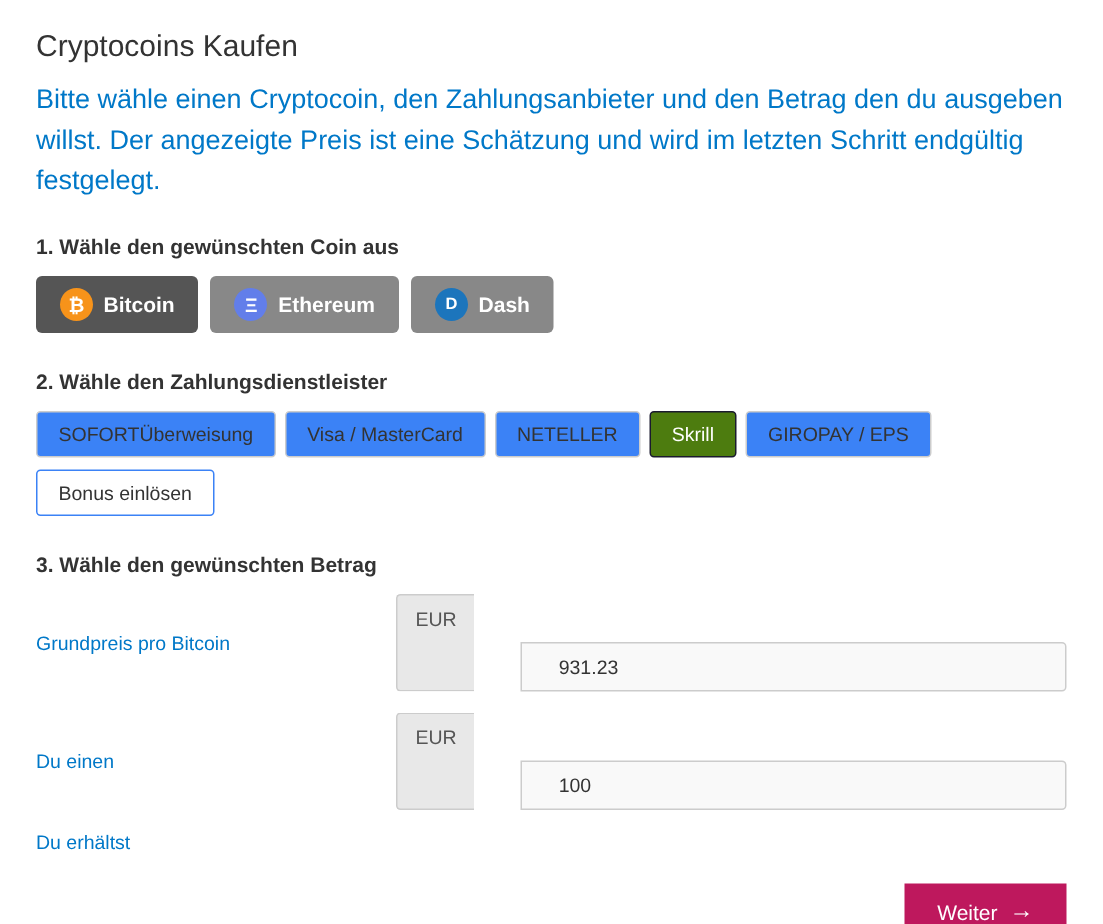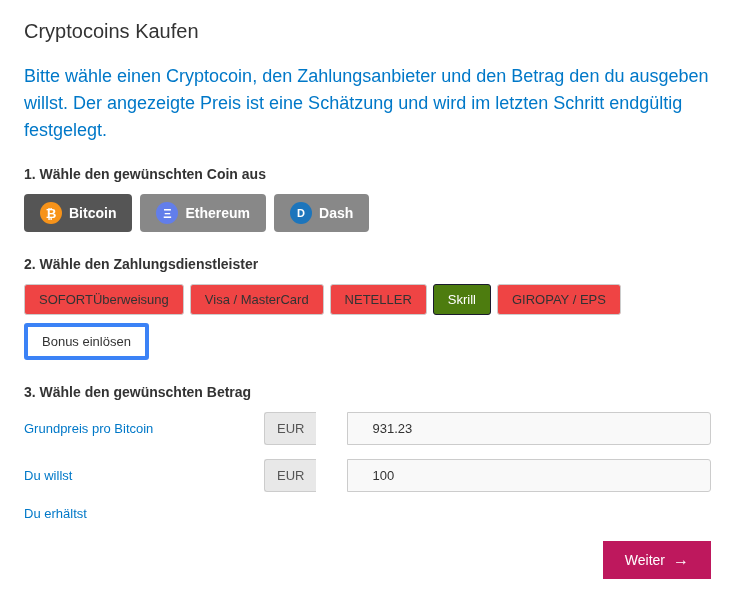--- a/index.html
+++ b/index.html
@@ -10,21 +10,21 @@
       color: #333;
       padding: 20px 24px;
       width: 735px;
       min-height: 616px;
     }
 
     h1 {
       font-size: 20px;
       font-weight: normal;
       color: #333;
-      margin-bottom: 20px;
+      margin-bottom: 10px;
     }
 
     .intro-text {
       font-size: 18px;
       color: #0078c8;
       line-height: 1.5;
       margin-bottom: 22px;
     }
 
     .section-title {
@@ -96,36 +96,36 @@
     .payment-buttons {
       display: flex;
       flex-wrap: wrap;
       gap: 6px;
       margin-bottom: 8px;
     }
 
     .payment-btn {
       padding: 7px 14px;
       border: 1px solid #ccc;
-      background: #ef4444;
+      background: #3b82f6;
       border-radius: 3px;
       cursor: pointer;
       font-size: 13px;
       color: #333;
     }
 
     .payment-btn.active {
       background: #4d7c0f;
       color: #fff;
       border-color: #1a1a2e;
     }
 
     .bonus-btn {
       padding: 7px 14px;
-      border: 4px solid #3b82f6;
+      border: 1px solid #3b82f6;
       background: #fff;
       border-radius: 3px;
       cursor: pointer;
       font-size: 13px;
       color: #333;
     }
 
     
     .amount-section {
       margin-bottom: 20px;
@@ -164,20 +164,21 @@
 
     .amount-input {
       flex: 1;
       border: 1px solid #ccc;
       border-radius: 0 3px 3px 0;
       padding: 8px 24px;
       font-size: 13px;
       background: #f9f9f9;
       color: #333;
       outline: none;
+      margin-top: 32px;
     }
 
     
     .footer-row {
       display: flex;
       justify-content: flex-end;
       margin-top: 10px;
     }
 
     .next-btn {
@@ -244,21 +245,21 @@
 
   <div class="amount-row">
     <span class="amount-label">Grundpreis pro Bitcoin</span>
     <div class="amount-input-group">
       <span class="currency-badge">EUR</span>
       <input class="amount-input" type="text" readonly="" value="931.23" style="">
     </div>
   </div>
 
   <div class="amount-row">
-    <span class="amount-label">Du willst</span>
+    <span class="amount-label">Du einen</span>
     <div class="amount-input-group">
       <span class="currency-badge">EUR</span>
       <input class="amount-input" type="text" value="100" style="">
     </div>
   </div>
 
   <div class="amount-row">
     <span class="amount-label">Du erhältst</span>
   </div>
 </div>

